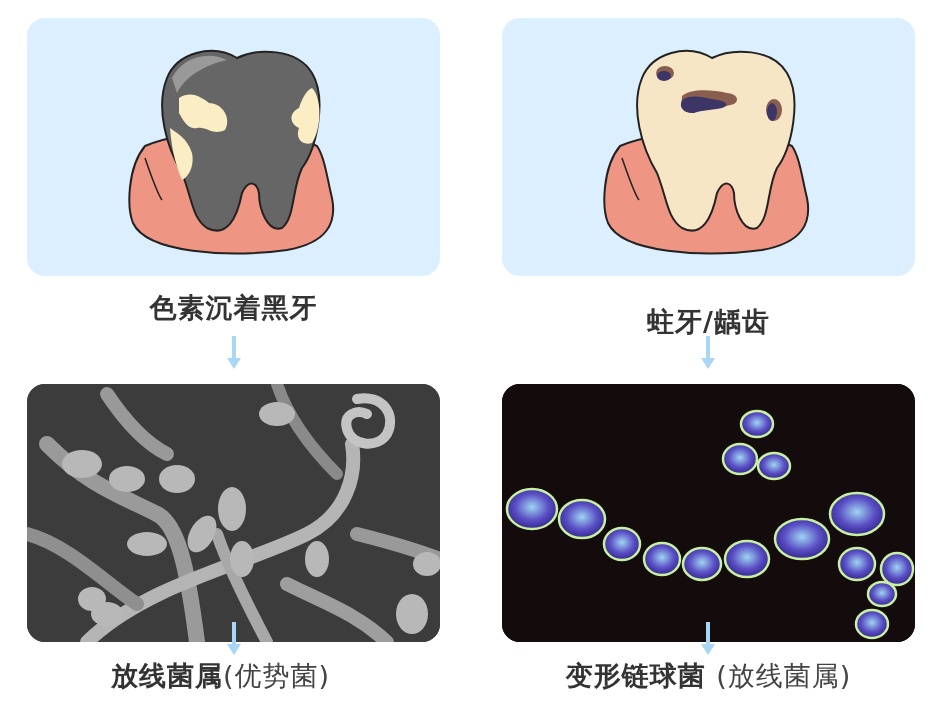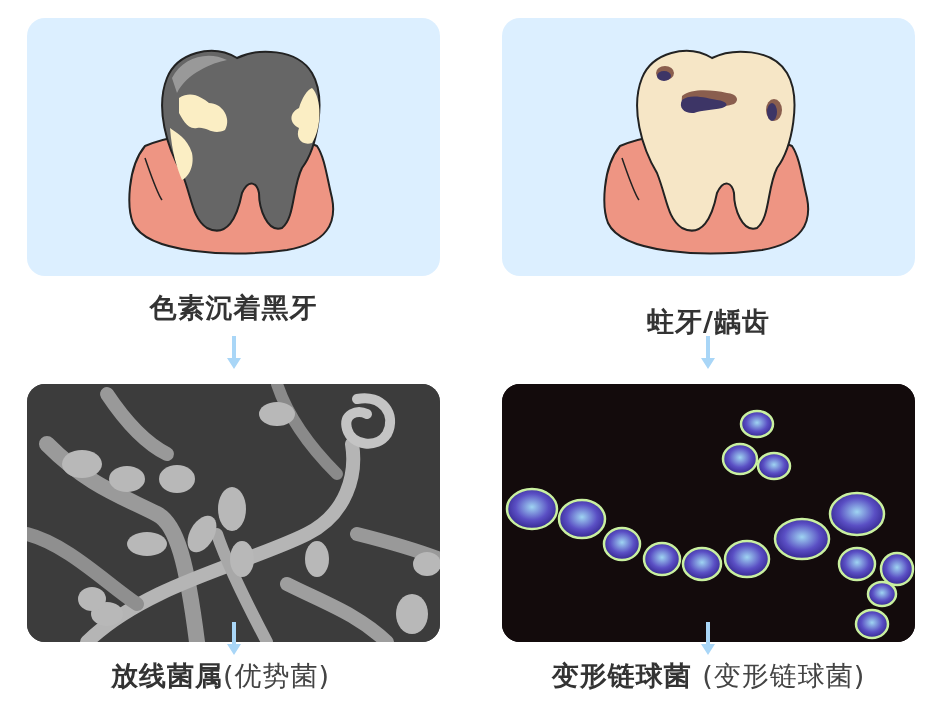--- a/index.html
+++ b/index.html
@@ -121,14 +121,14 @@
   <path d="M8 0 L12 0 L12 22 L17 22 L10 33 L3 22 L8 22 Z" fill="#a9d6f7"></path>
 </svg>
 <svg class="arrow" style="left:698px;top:622px;" viewBox="0 0 20 34">
   <path d="M8 0 L12 0 L12 22 L17 22 L10 33 L3 22 L8 22 Z" fill="#a9d6f7"></path>
 </svg>
 
 <div class="label" style="left:14px;top:658px;width:413px;">
   <span>放线菌属</span><span class="sub">(优势菌)</span>
 </div>
 <div class="label" style="left:502px;top:658px;width:413px;">
-  <span>变形链球菌</span> <span class="sub">(变形链球菌)</span>
+  <span>变形链球菌</span> <span class="sub">(放线菌属)</span>
 </div>
 
 </body></html>

